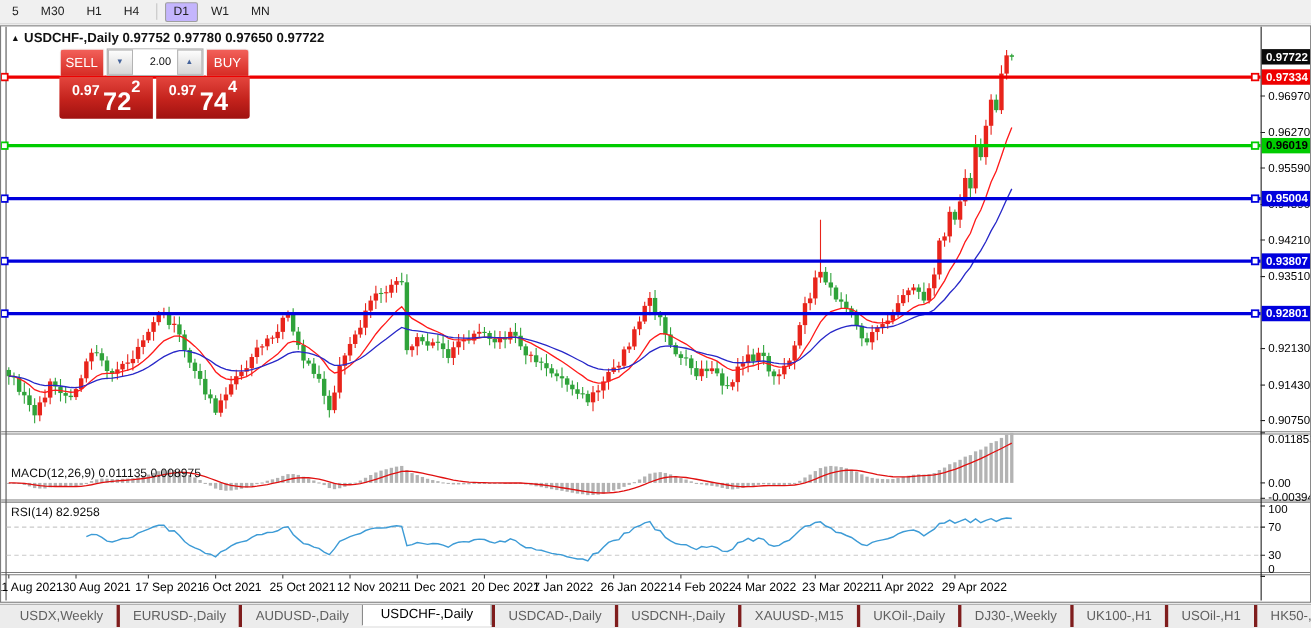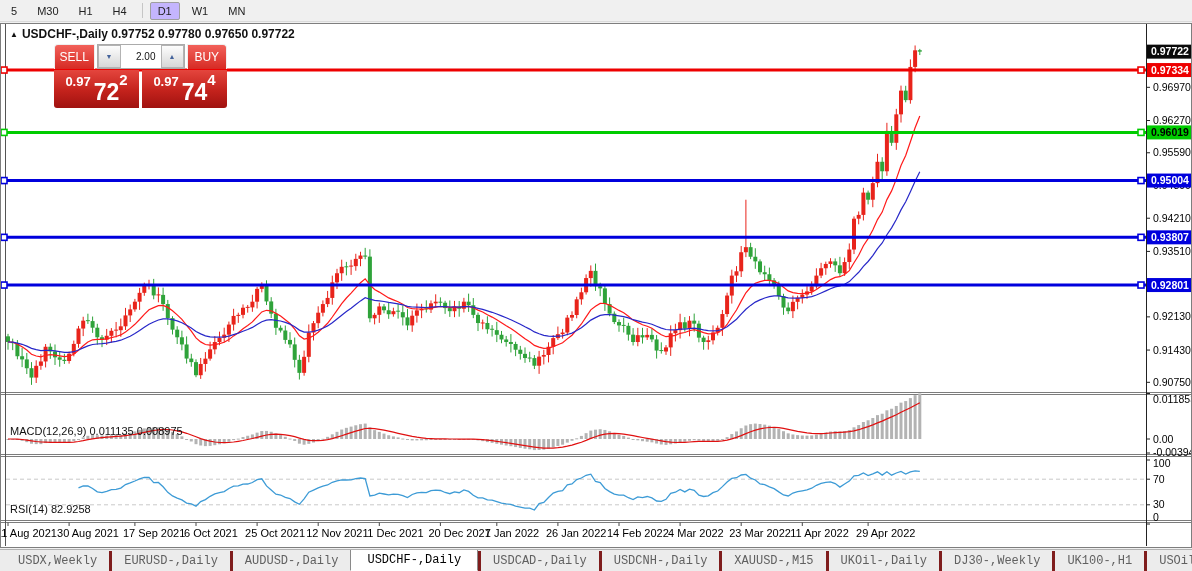--- a/index.html
+++ b/index.html
@@ -37,26 +37,26 @@
   .tile{flex:1;background:linear-gradient(180deg,#e4453d 0%,#c3221c 55%,#a01210 100%);color:#fff;
       display:flex;align-items:flex-end;justify-content:center;padding-bottom:3px;}
   .tile.left{margin-right:3px;border-radius:0 0 0 3px;}
   .tile.right{border-radius:0 0 3px 0;}
   .tile .small{font-size:13px;font-weight:bold;margin-right:3px;margin-bottom:16px;}
   .tile .big{font-size:23px;font-weight:bold;line-height:26px;}
   .tile .sup{font-size:15px;font-weight:bold;align-self:flex-start;margin-top:1px;}
 
   .ind-label{position:absolute;font-size:11px;color:#111;z-index:3;left:9px;}
   .ind-label.macd{top:372px;margin-top:29px;}
-  .ind-label.rsi{top:436px;margin-top:43px;}
+  .ind-label.rsi{top:436px;}
 
   
   .tabs{position:absolute;left:0;top:549px;width:1192px;height:22px;background:#ececec;
-        border-top:1px solid #b2b2b2;display:flex;align-items:flex-end;font-size:12px;color:#606060;
-        white-space:nowrap;overflow:hidden;padding-left:6px;font-family:Liberation Mono, monospace;}
+        border-top:1px solid #b2b2b2;display:flex;align-items:flex-start;font-size:12px;color:#606060;
+        white-space:nowrap;overflow:hidden;padding-left:6px;}
   .tab{padding:3px 12px;cursor:default;}
   .tab + .tab{border-left:3px solid #7f1d1d;}
   .tab.active{background:#fff;border:1px solid #8a8a8a;border-bottom:1px solid #fff;color:#000;
         padding:3px 16px;margin-top:-3px;position:relative;z-index:2;}
   .tab-arrows{margin-left:auto;display:flex;align-items:center;padding-right:4px;}
   .arrow{font-size:9px;padding:0 6px;color:#111;}
   .arrow.dim{color:#9a9a9a;font-size:8px;}
 </style>
 </head>
 <body>

